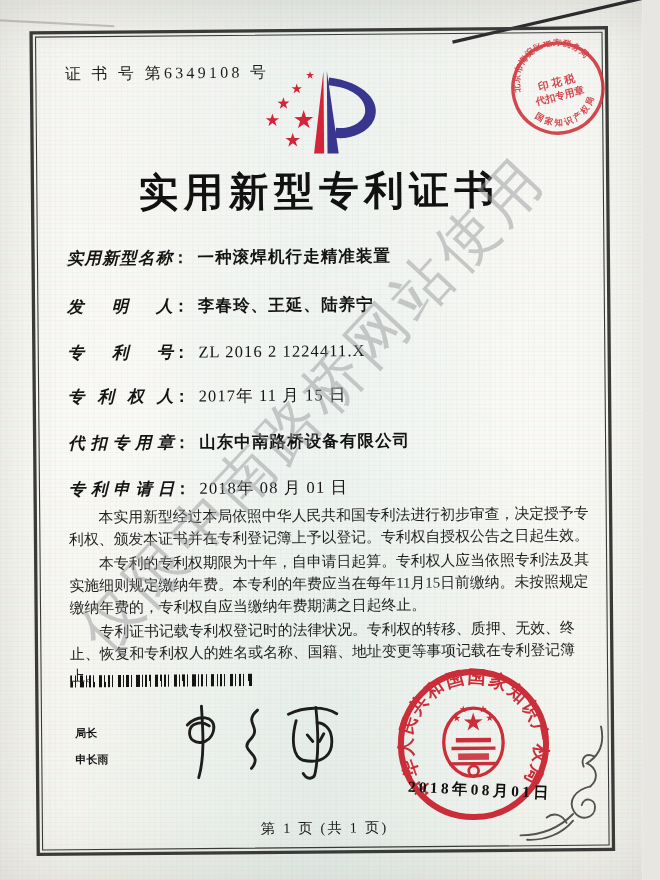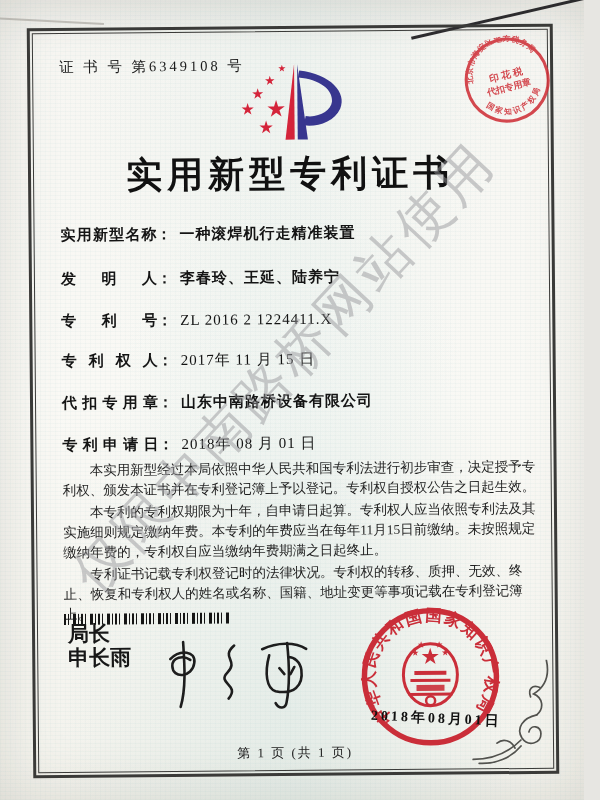--- a/index.html
+++ b/index.html
@@ -23,38 +23,38 @@
   .frame{position:absolute;left:30px;top:26px;right:28px;bottom:24px;border:3px solid #3a3a38;}
   .frame-inner{position:absolute;inset:2px;border:1px solid #3a3a38;}
 
   .cert-number{position:absolute;left:62px;top:56px;font-size:14.5px;letter-spacing:3px;color:#1c1c1c;}
   .logo{position:absolute;left:238px;top:58px;width:122px;height:90px;}
   .title{position:absolute;left:0;right:0;top:150px;text-align:center;font-size:36px;
          font-weight:bold;letter-spacing:5px;color:#111;}
 
   .field{position:absolute;left:62px;font-size:15px;color:#141414;white-space:nowrap;}
   .flabel{display:inline-block;width:96px;text-align:justify;text-align-last:justify;
-          font-weight:bold;vertical-align:bottom;}
+          font-weight:bold;vertical-align:bottom;font-style:italic;}
   .fcolon{font-weight:bold;}
   .fvalue{margin-left:8px;}
   .v-hei{font-family:"Liberation Sans","DejaVu Sans",sans-serif;font-weight:bold;letter-spacing:1px;}
   .v-song{letter-spacing:1px;}
 
   .body-text{position:absolute;left:62px;top:459px;width:480px;color:#1f1f1f;}
   .body-text p{margin:0 0 2px 0;font-size:13.5px;line-height:20px;text-indent:2em;}
 
   .barcode{position:absolute;left:62px;top:612px;width:166px;height:11px;
      background:repeating-linear-gradient(90deg,
        #151515 0 2px, transparent 2px 4px,
        #151515 4px 5px, transparent 5px 9px,
        #151515 9px 12px, transparent 12px 14px,
        #151515 14px 15px, transparent 15px 17px);}
 
-  .signer{position:absolute;left:66px;top:622px;font-family:Liberation Mono, monospace;
-          font-size:21px;font-weight:bold;color:#171717;line-height:24px;}
+  .signer{position:absolute;left:66px;top:654px;font-family:Liberation Sans, sans-serif;
+          font-size:10px;font-weight:bold;color:#171717;line-height:24px;}
   .signature{position:absolute;left:140px;top:630px;width:195px;height:88px;}
 
   .seal{position:absolute;left:356px;top:606px;width:144px;height:144px;opacity:.93;}
   .seal-date{position:absolute;left:368px;top:712px;width:175px;font-size:14px;font-weight:bold;
              letter-spacing:3px;color:#101010;transform:rotate(3deg);white-space:nowrap;}
 
   .tax-stamp{position:absolute;left:466px;top:38px;width:88px;height:88px;
              transform:rotate(-14deg);opacity:.88;}
 
   .ornament{position:absolute;right:36px;bottom:32px;width:80px;height:106px;}

